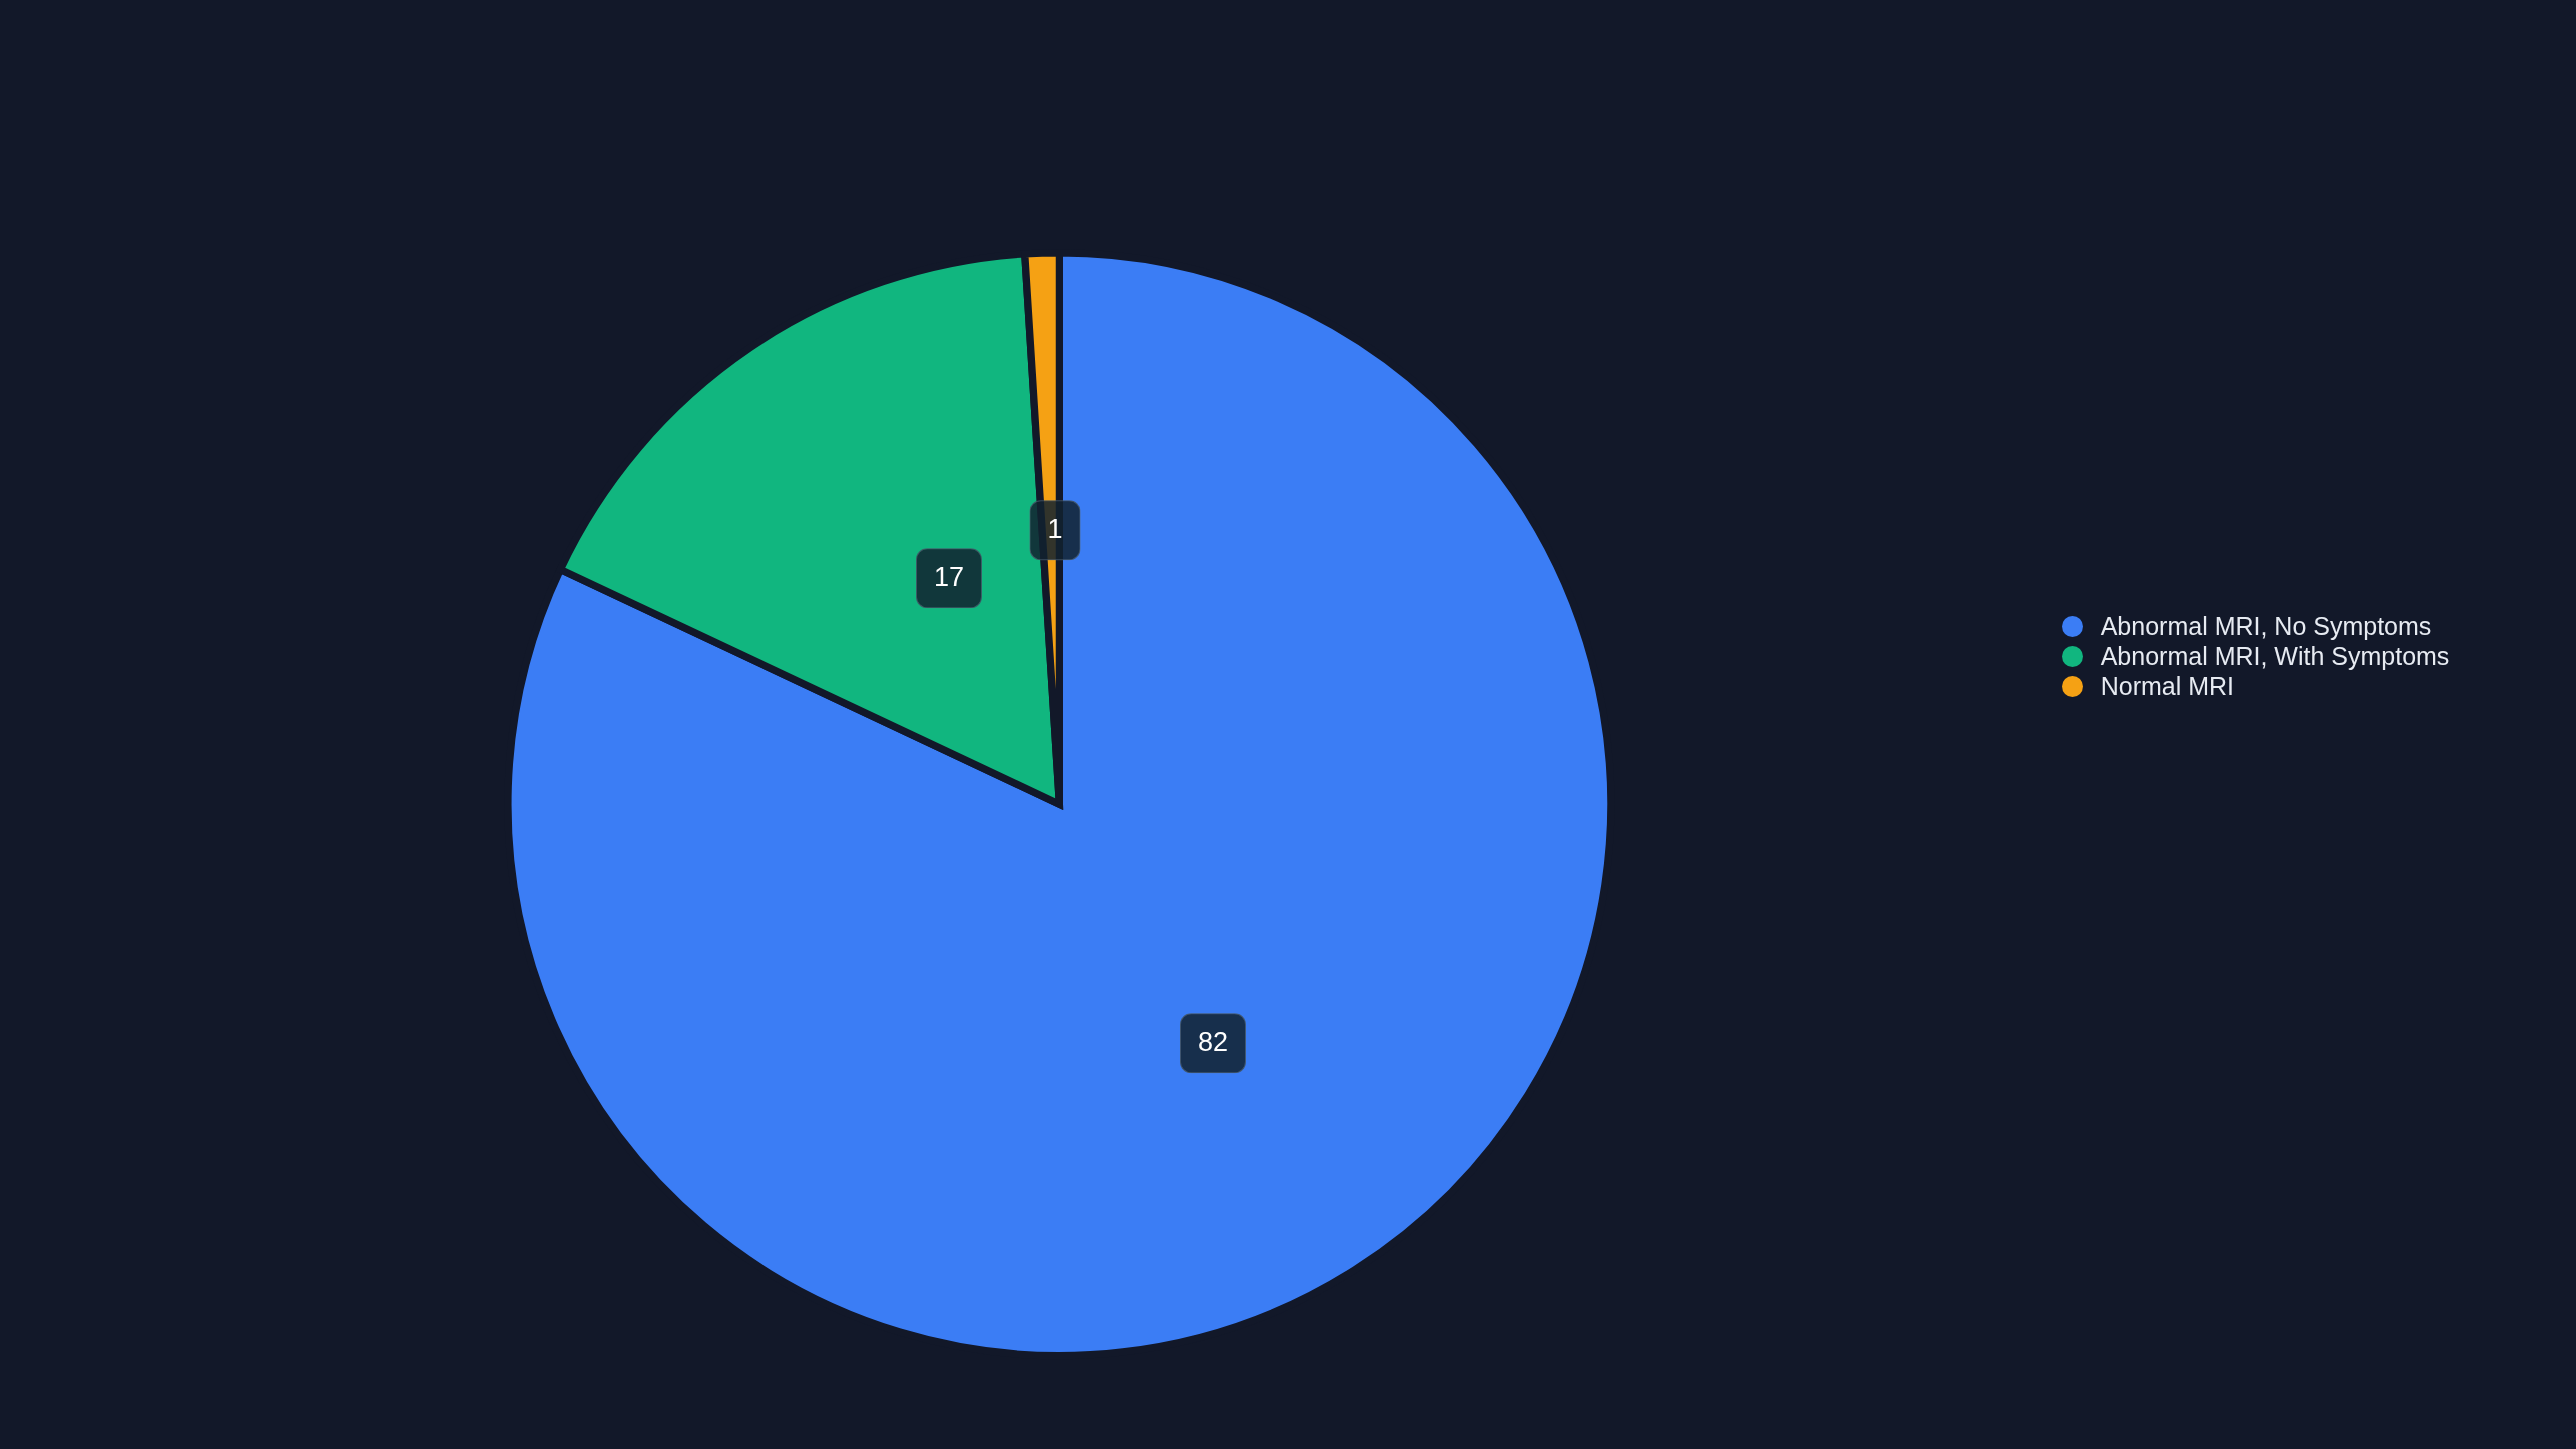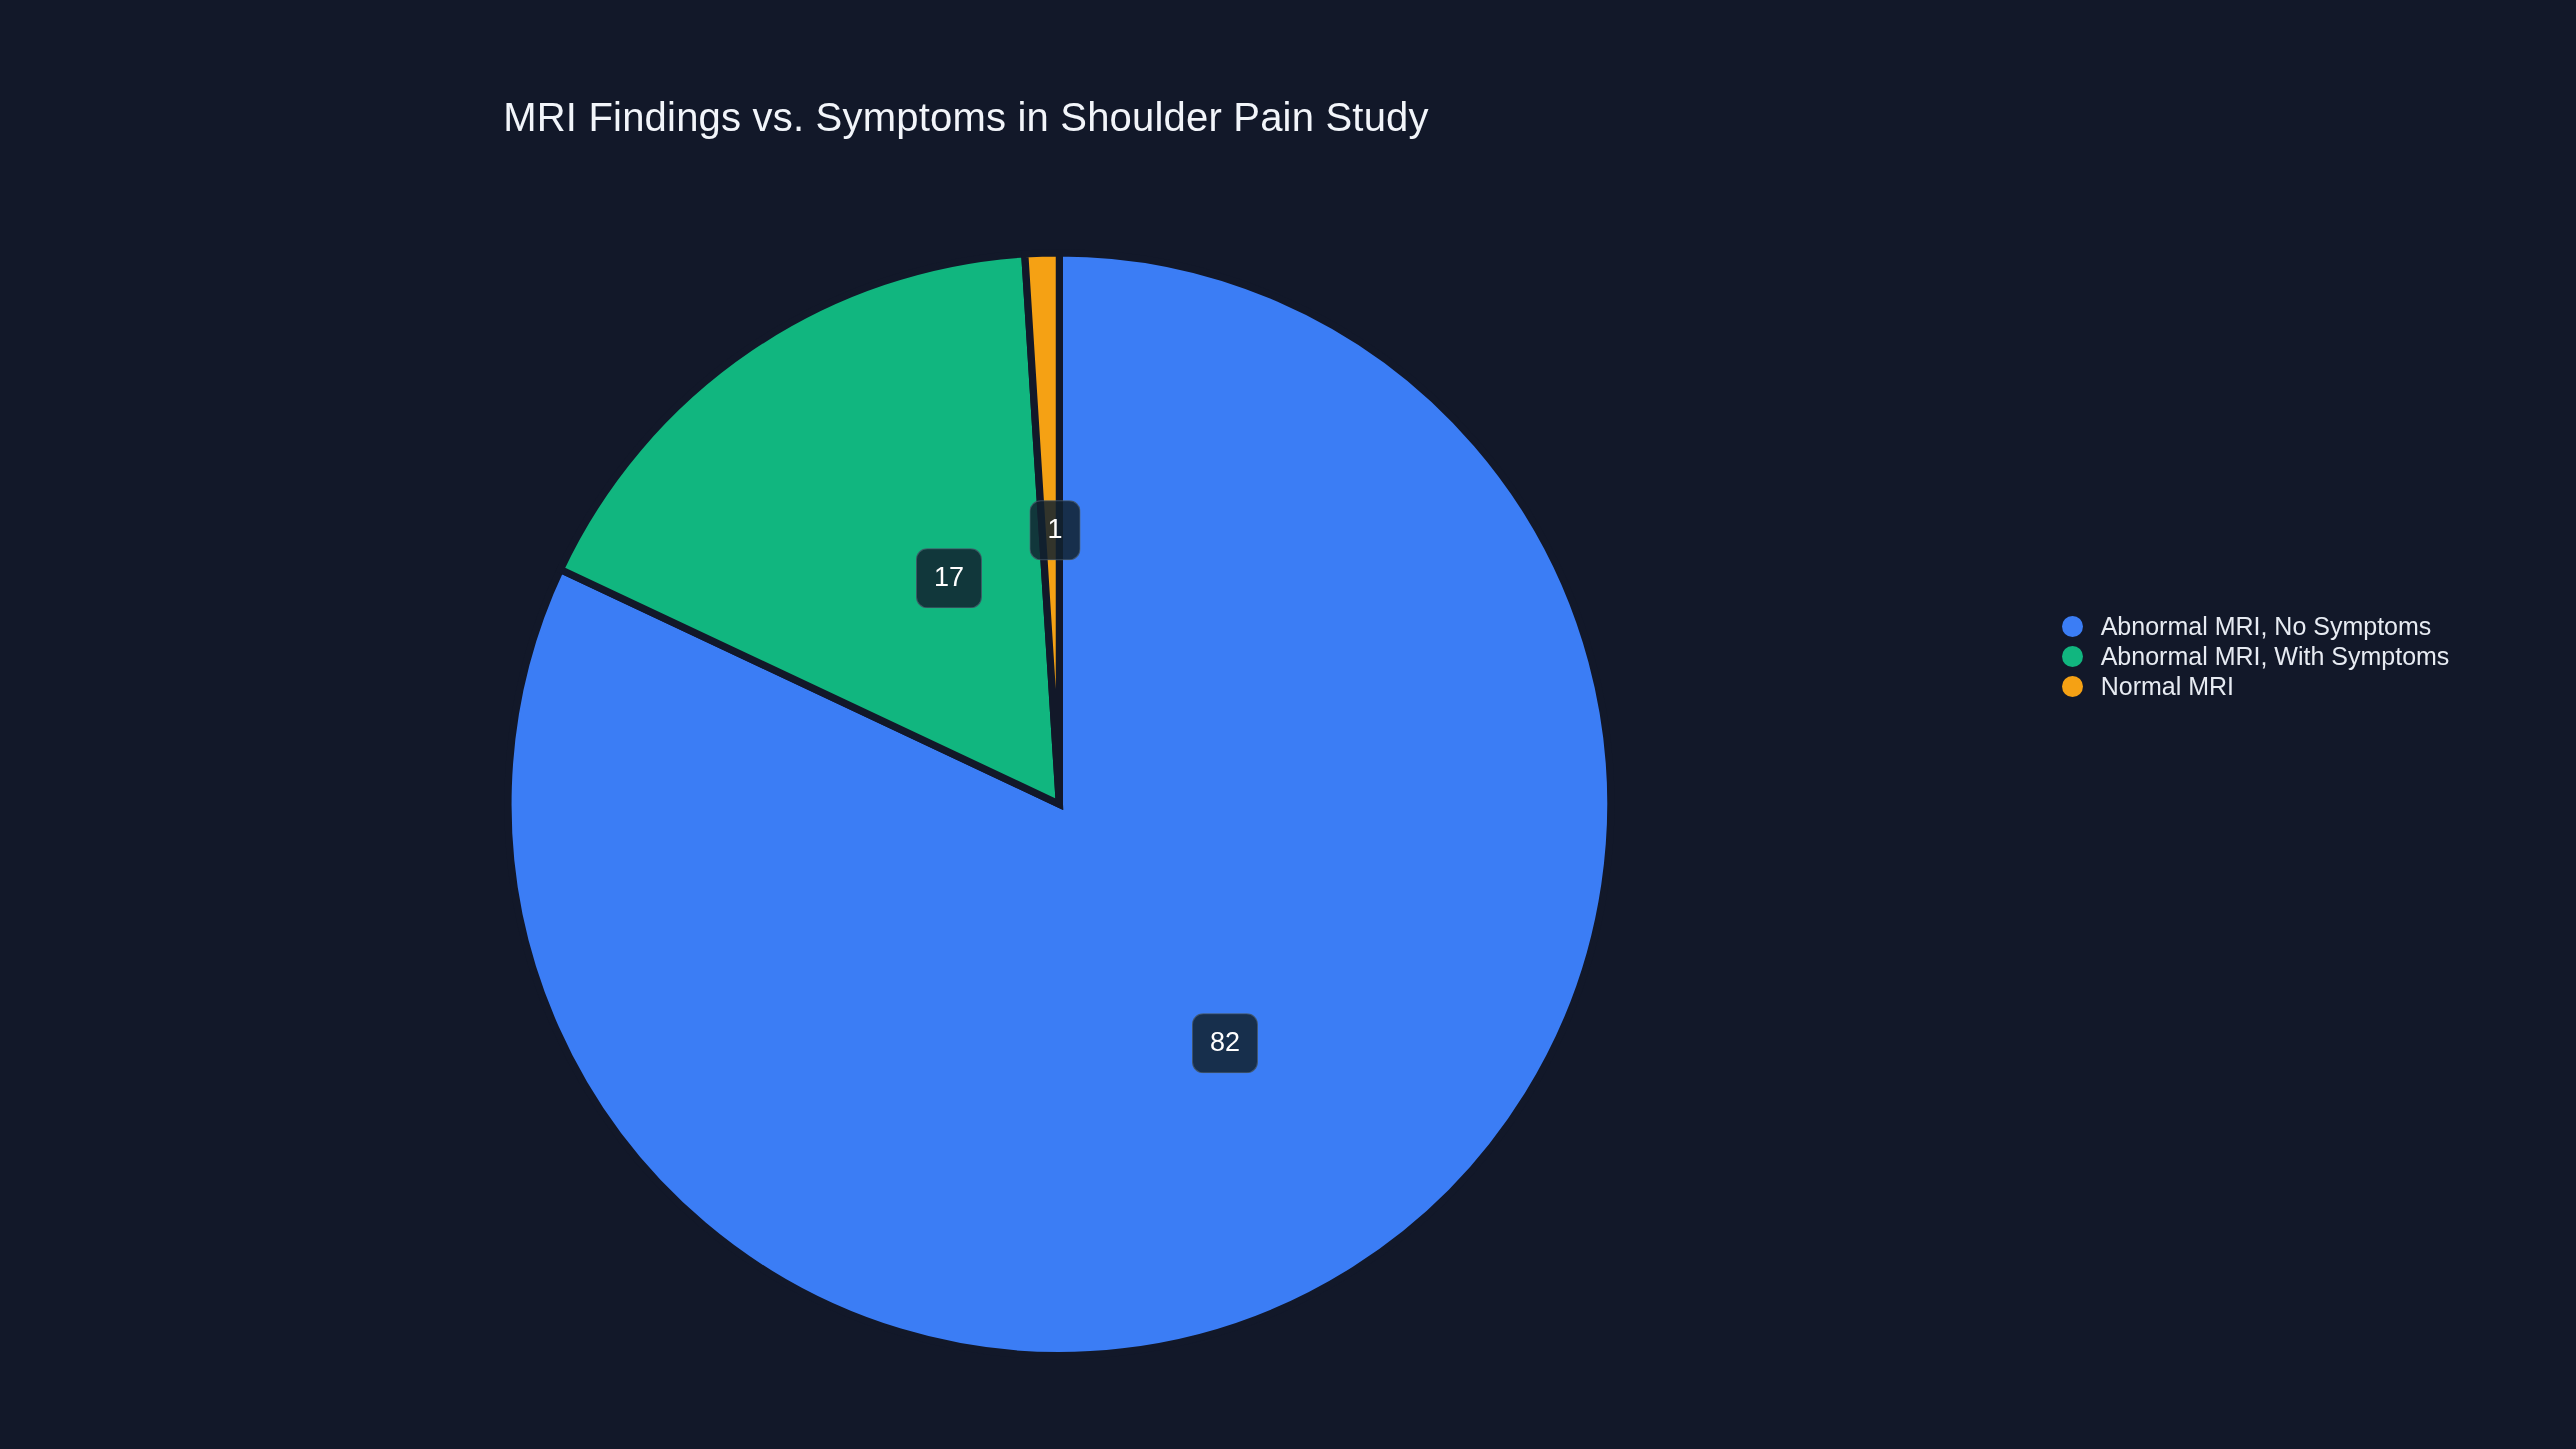--- a/index.html
+++ b/index.html
@@ -99,32 +99,31 @@
     font-size: 25px;
     line-height: 1;
     white-space: nowrap;
   }
 </style>
 </head>
 <body style="background: rgb(18, 24, 41);">
 
 <div id="chart-root">
 
-  <div id="chart-title">MRI Findings vs. Symptoms in Shoulder Pain Study</div>
 
   <div id="pie-area">
     <svg id="pie-svg" width="2576" height="1449" viewBox="0 0 3200 1800">
       <g id="pie-slices">
           <path d="M 1316 999 L 1316.00 314.00 A 685 685 0 1 1 696.19 707.34 Z" fill="#3b7df5" class="slice-path" stroke="#121829"></path>
           <path d="M 1316 999 L 696.19 707.34 A 685 685 0 0 1 1272.99 315.35 Z" fill="#11b67f" class="slice-path" stroke="#121829"></path>
           <path d="M 1316 999 L 1272.99 315.35 A 685 685 0 0 1 1316.00 314.00 Z" fill="#f5a114" class="slice-path" stroke="#121829"></path>
         </g>
     </svg>
     <div id="pie-labels">
-        <div class="slice-label" style="left: 1213px; top: 1043px; margin-left: 12px;">82</div>
+        <div class="slice-label" style="left: 1213px; top: 1043px;">82</div>
         <div class="slice-label" style="left: 909px; top: 578px; margin-left: 40px;">17</div>
         <div class="slice-label" style="left: 1055px; top: 530px;">1</div>
       </div>
   </div>
 
   <div id="legend">
       <div class="legend-item">
         <span class="legend-marker" style="background: rgb(59, 125, 245);"></span>
         <span class="legend-label">Abnormal MRI, No Symptoms</span>
       </div>

